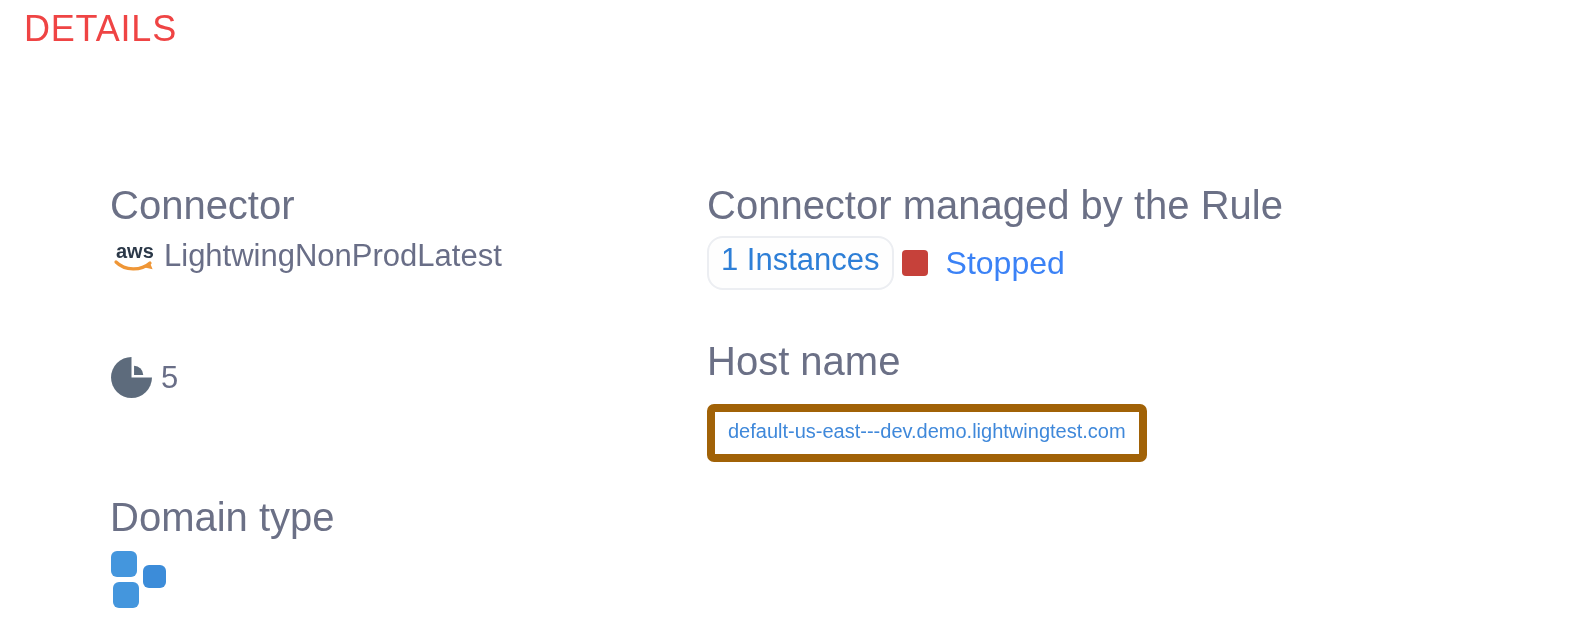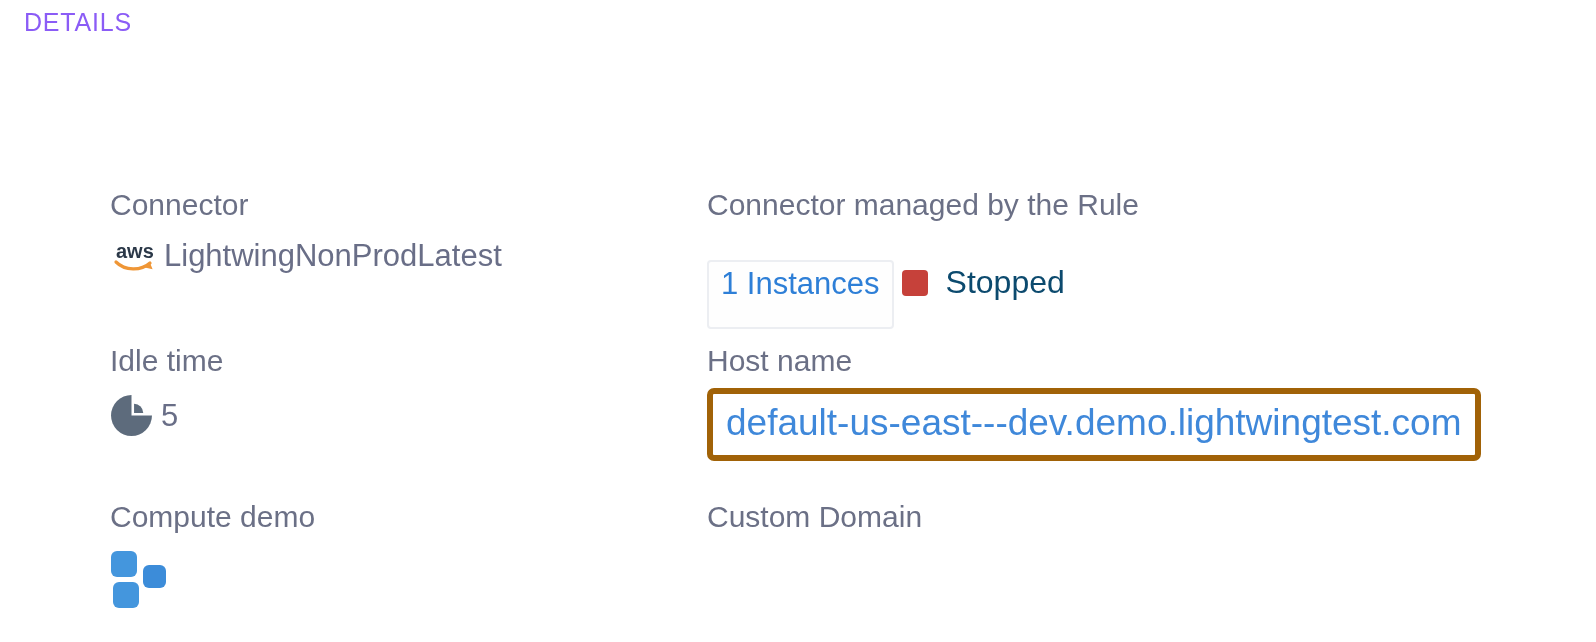--- a/index.html
+++ b/index.html
@@ -7,76 +7,75 @@
     width: 1596px; height: 642px;
     background: #ffffff;
     font-family: "Liberation Sans", "DejaVu Sans", sans-serif;
     overflow: hidden;
     position: relative;
   }
   .panel { position: relative; width: 1596px; height: 642px; }
 
   .panel-title {
     position: absolute; left: 24px; top: 8px;
-    font-size: 25px; font-weight: 500;
+    font-size: 36px; font-weight: 500;
     letter-spacing: 0.8px;
-    color: #8b5cf6;
+    color: #ef4444;
   }
 
   .grid {
     position: absolute; left: 110px; top: 186px; right: 16px;
     display: grid;
     grid-template-columns: 597px 1fr;
     grid-auto-rows: 156px;
     align-items: start;
   }
 
   .field-label {
-    font-size: 30px; font-weight: 400;
+    font-size: 40px; font-weight: 400;
     color: #6b7086;
     line-height: 38px;
   }
   .field-value {
     margin-top: 14px;
     display: flex; align-items: center;
     font-size: 31px; color: #696e87;
   }
   .val-text { margin-left: 8px; text-align: center; }
 
   
   .instances-row { margin-top: 12px; display: flex; align-items: center; }
   .instances-chip {
     display: inline-block;
     border: 2px solid #eceef2;
-    border-radius: 4px;
+    border-radius: 16px;
     background: #fefefe;
-    padding: 4px 12px 25px 12px;
+    padding: 4px 12px 10px 12px;
     font-size: 31px;
     color: #2e7fd7;
     cursor: pointer;
-    margin-top: 24px;
   }
   .status-square {
     width: 26px; height: 26px;
     border-radius: 4px;
     background: #c6413a;
     margin-left: 8px; margin-right: 18px;
     flex: 0 0 auto;
   }
-  .status-text { font-size: 32px; color: #0c4a6e; }
+  .status-text { font-size: 32px; color: #3b82f6; }
 
   
   .link-box {
     display: inline-block;
-    margin-top: 8px;
-    border: 6px solid #a16207;
+    margin-top: 24px;
+    border: 8px solid #a16207;
     border-radius: 7px;
     background: #ffffff;
     padding: 8px 13px 11px 13px;
-    font-size: 37px;
+    font-size: 20px;
     color: #3f88da;
     cursor: pointer;
     white-space: nowrap;
   }
 
   .icon { flex: 0 0 auto; display: inline-flex; align-items: center; }
 </style>
 </head>
 <body>
 
@@ -103,51 +102,49 @@
     <div class="cell">
       <div class="field-label">Connector managed by the Rule</div>
       <div class="instances-row">
         <span class="instances-chip">1 Instances</span>
         <span class="status-square"></span>
         <span class="status-text">Stopped</span>
       </div>
     </div>
 
     <div class="cell">
-      <div class="field-label">Idle time</div>
       <div class="field-value">
         <span class="icon">
           <svg width="43" height="43" viewBox="0 0 42 42">
             <circle cx="21" cy="21" r="20" fill="#5d6b7c"></circle>
             <path d="M21 21 L21 -1 A22 22 0 0 1 43 21 Z" fill="#ffffff"></path>
             <path d="M23.5 18.5 L23.5 9.5 A9 9 0 0 1 32.5 18.5 Z" fill="#5d6b7c"></path>
           </svg>
         </span>
         <span class="val-text">5</span>
       </div>
     </div>
 
     <div class="cell">
       <div class="field-label">Host name</div>
       <div>
         <span class="link-box">default-us-east---dev.demo.lightwingtest.com</span>
       </div>
     </div>
 
     <div class="cell">
-      <div class="field-label">Compute demo</div>
+      <div class="field-label">Domain type</div>
       <div class="field-value">
         <span class="icon">
           <svg width="60" height="60" viewBox="0 0 60 60">
             <rect x="1" y="1" width="26" height="26" rx="6" fill="#4496dd"></rect>
             <rect x="33" y="15" width="23" height="23" rx="6" fill="#3c8cd9"></rect>
             <rect x="3" y="32" width="26" height="26" rx="6" fill="#4496dd"></rect>
           </svg>
         </span>
       </div>
     </div>
 
     <div class="cell">
-      <div class="field-label">Custom Domain</div>
     </div>
 
   </div>
 </div>
 
 </body></html>

